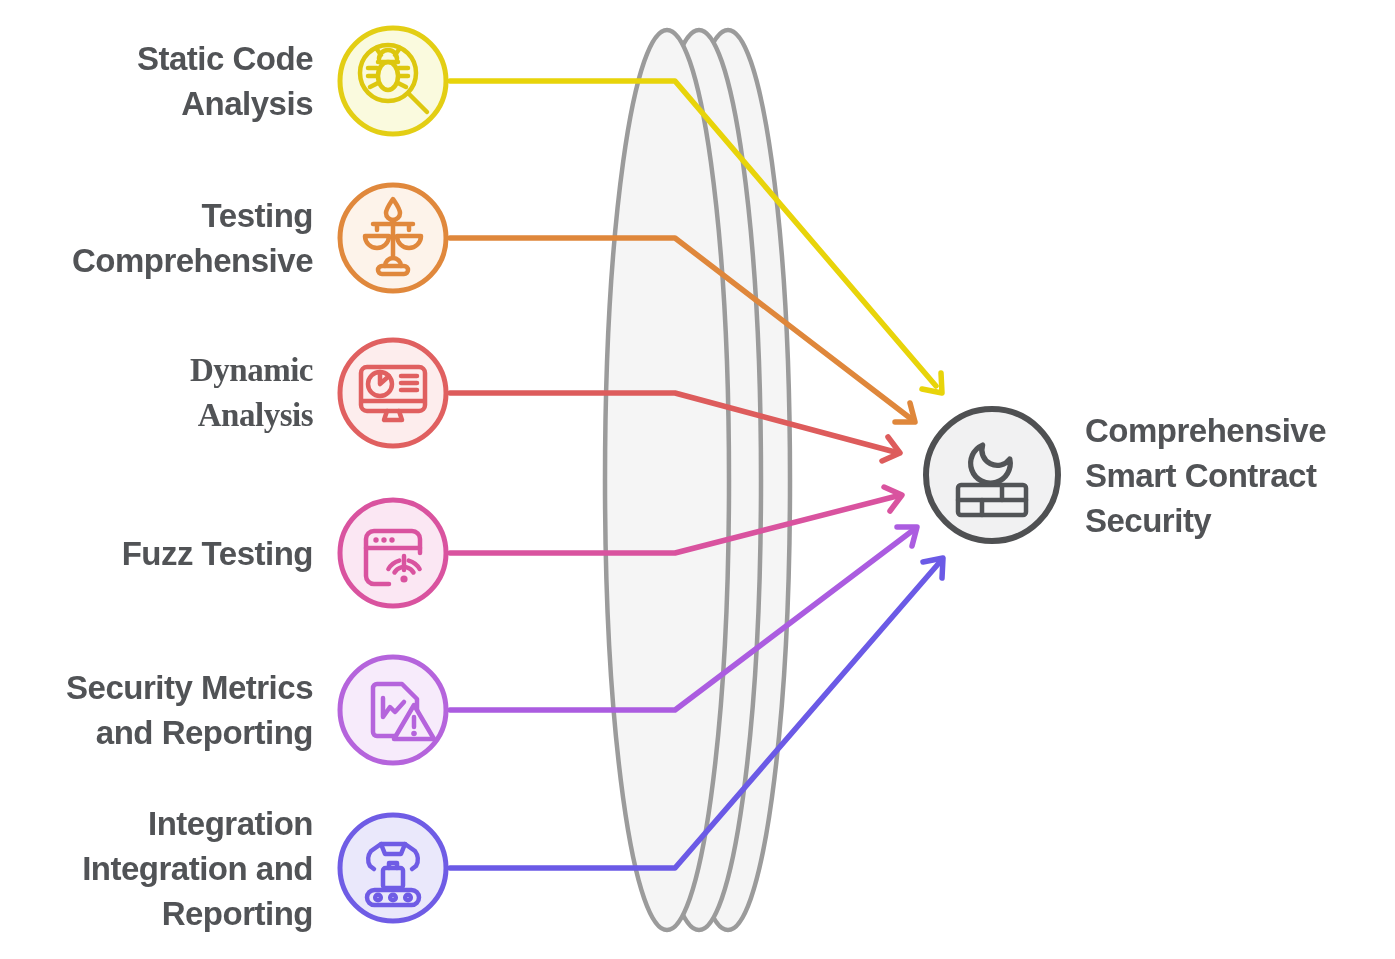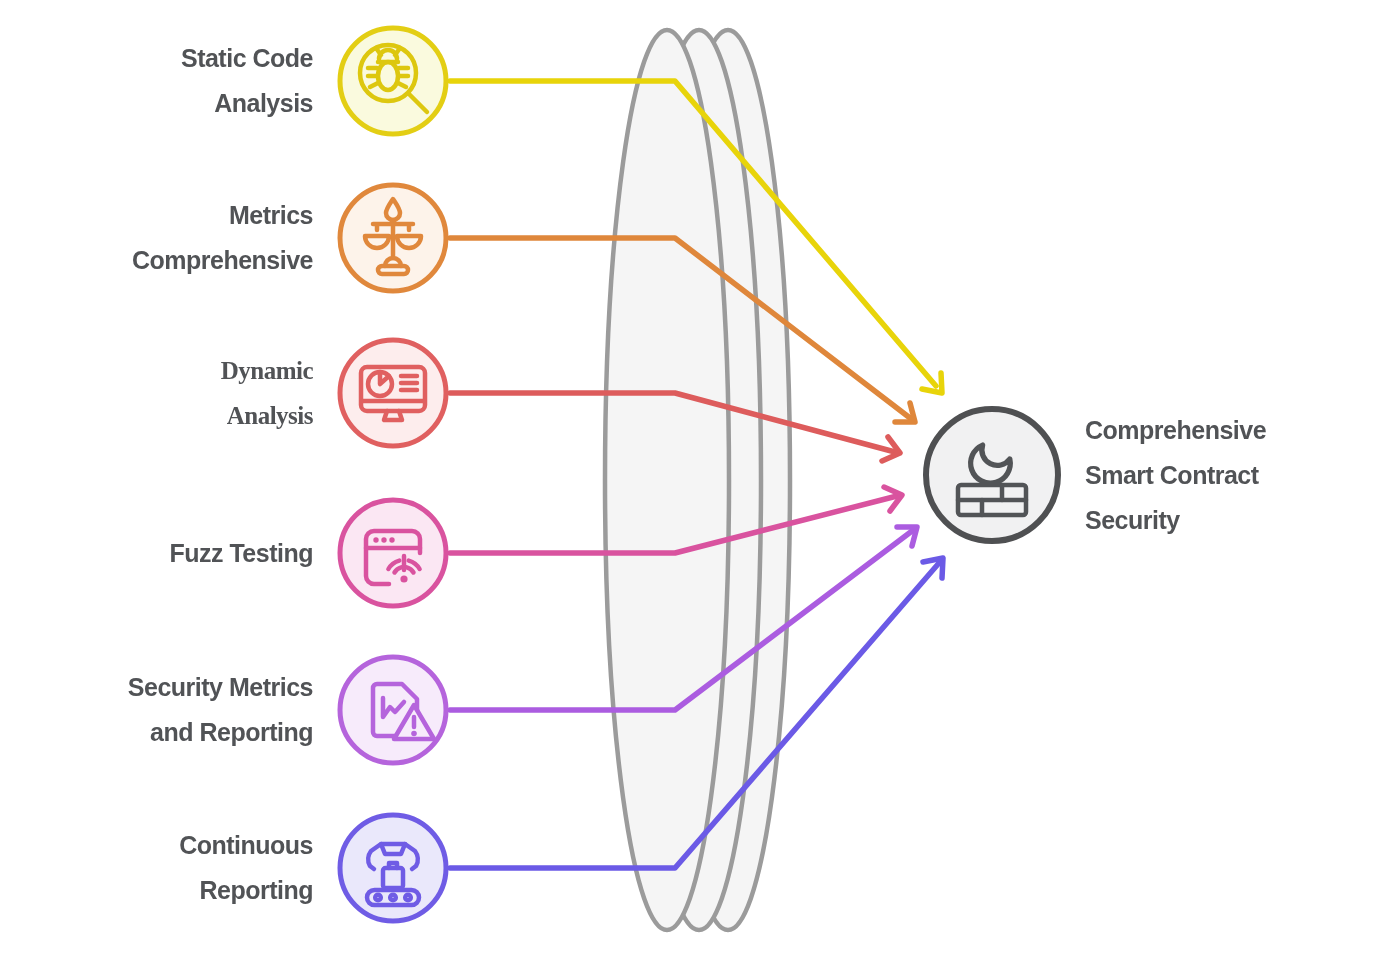--- a/index.html
+++ b/index.html
@@ -7,21 +7,21 @@
     position:relative;
     width:1395px;height:959px;
     background:#ffffff;
     font-family:"Liberation Sans", sans-serif;
     overflow:hidden;
   }
   .stage svg{position:absolute;left:0;top:0;}
   .lbl{
     position:absolute;
     color:#515356;
-    font-size:25px;
+    font-size:33px;
     font-weight:bold;
     line-height:45px;
     letter-spacing:-0.5px;
     text-align:right;
     width:300px;
     transform:translateY(-50%);
   }
   .lbl span{display:block;}
   .lbl-left{left:13px;}
   .lbl-1{top:81px;}
@@ -152,36 +152,37 @@
       <path d="M60,60 V75"></path>
       <path d="M40,75 V90"></path>
     </g>
   </svg>
 
   <div class="lbl lbl-left lbl-1">
     <span>Static Code</span>
     <span>Analysis</span>
   </div>
   <div class="lbl lbl-left lbl-2">
-    <span>Metrics</span>
+    <span>Testing</span>
     <span>Comprehensive</span>
   </div>
   <div class="lbl lbl-left lbl-3">
     <span>Dynamic</span>
     <span>Analysis</span>
   </div>
   <div class="lbl lbl-left lbl-5">
     <span>Security Metrics</span>
     <span>and Reporting</span>
   </div>
   <div class="lbl lbl-left lbl-4">
     <span>Fuzz Testing</span>
   </div>
   <div class="lbl lbl-left lbl-6">
-    <span>Continuous</span>
+    <span>Integration</span>
+    <span>Integration and</span>
     <span>Reporting</span>
   </div>
 
   <div class="lbl lbl-result">
     <span>Comprehensive</span>
     <span>Smart Contract</span>
     <span>Security</span>
   </div>
 
 </div>

